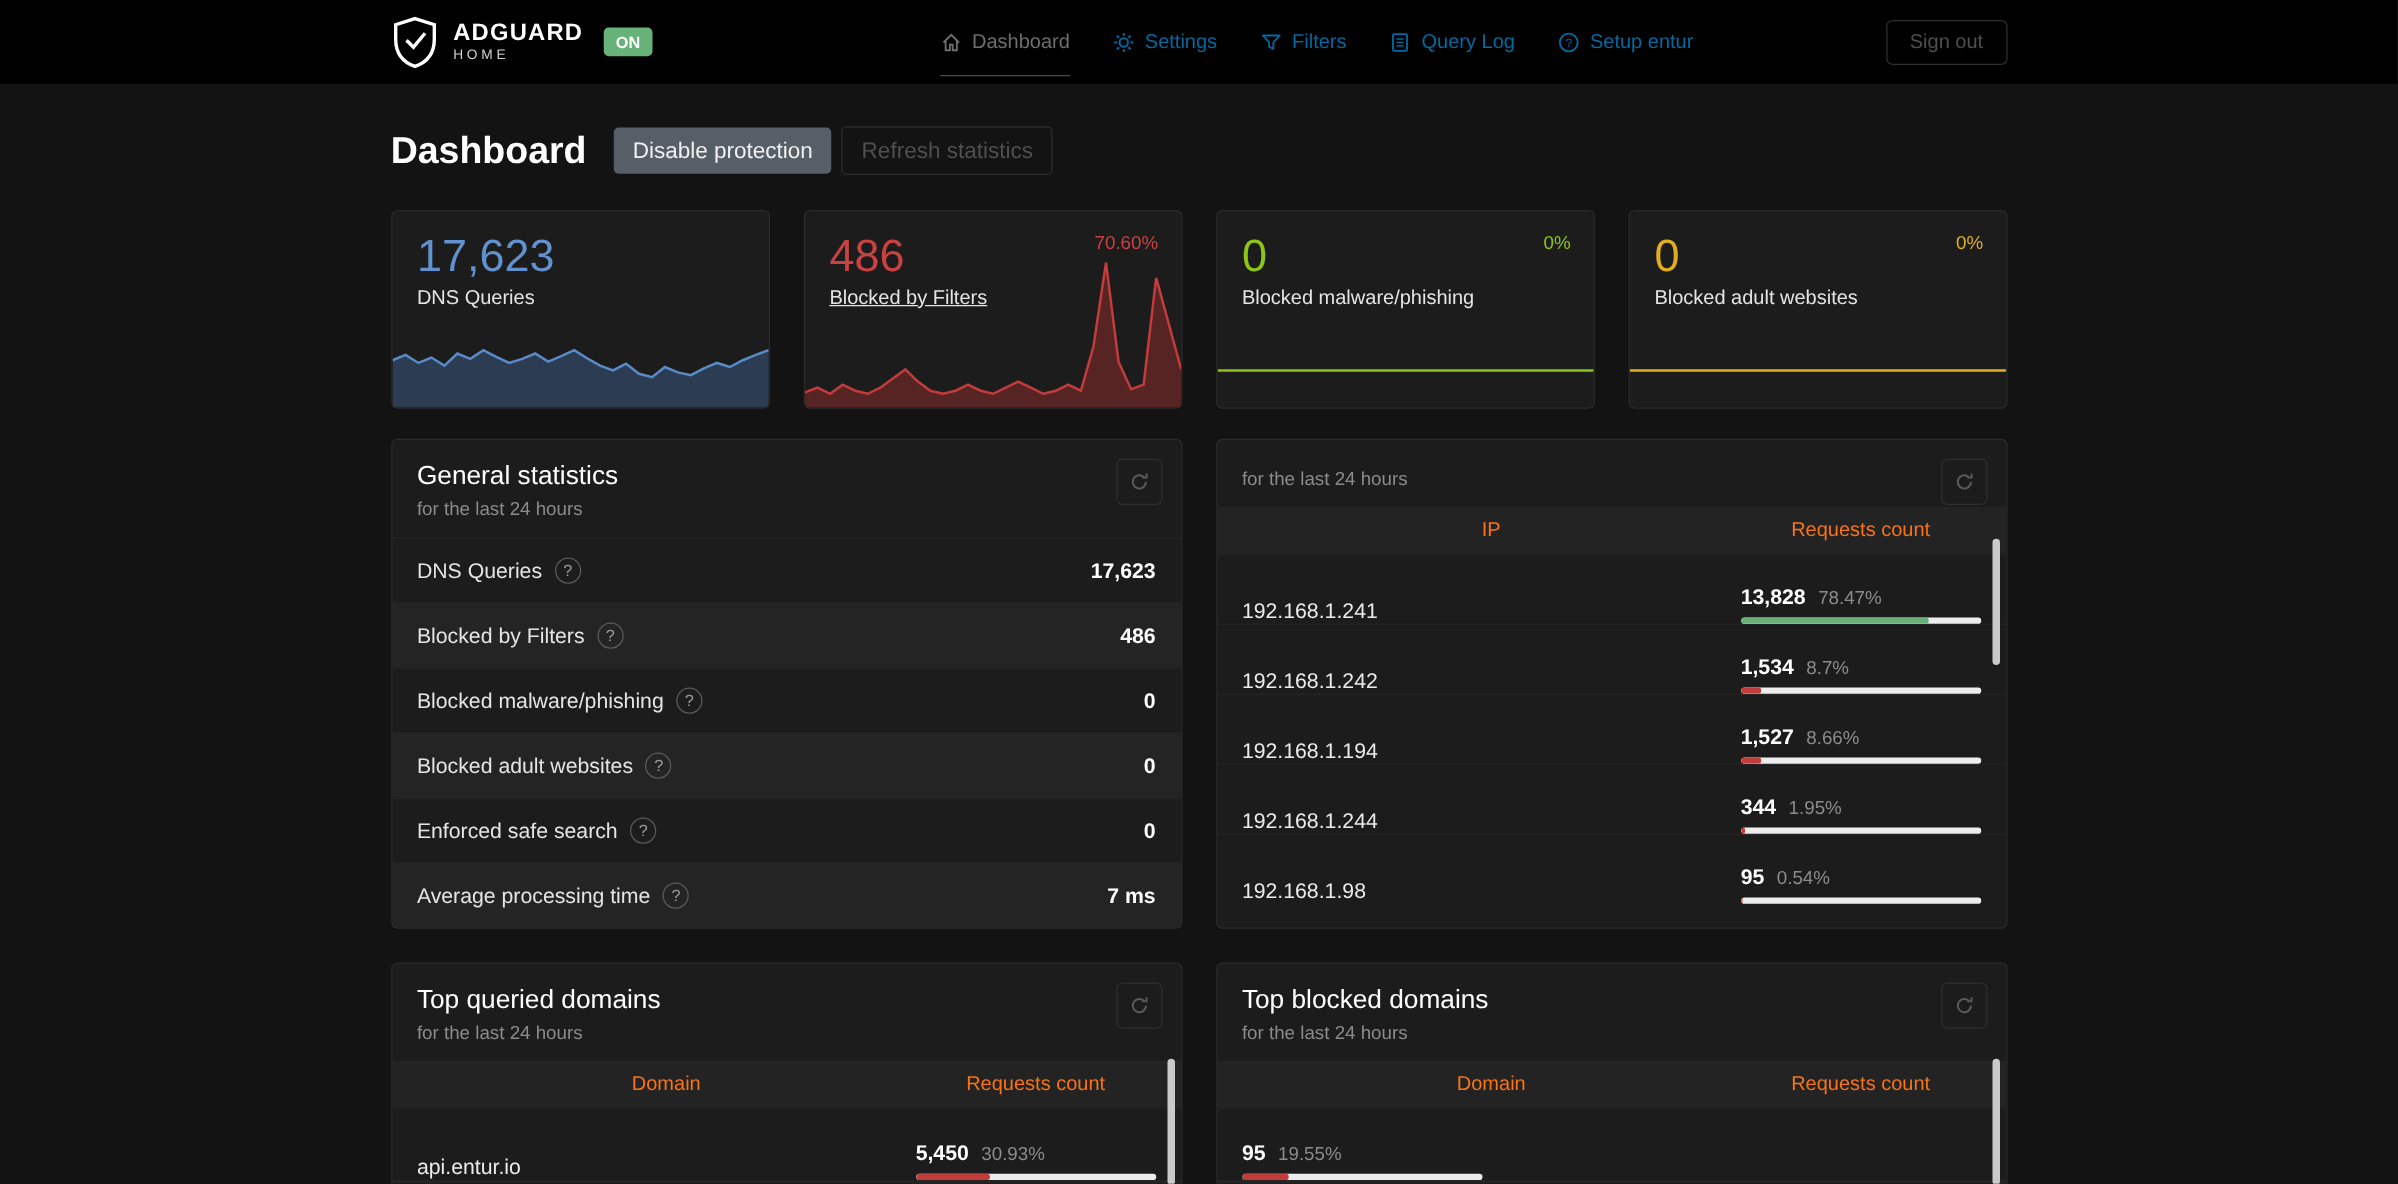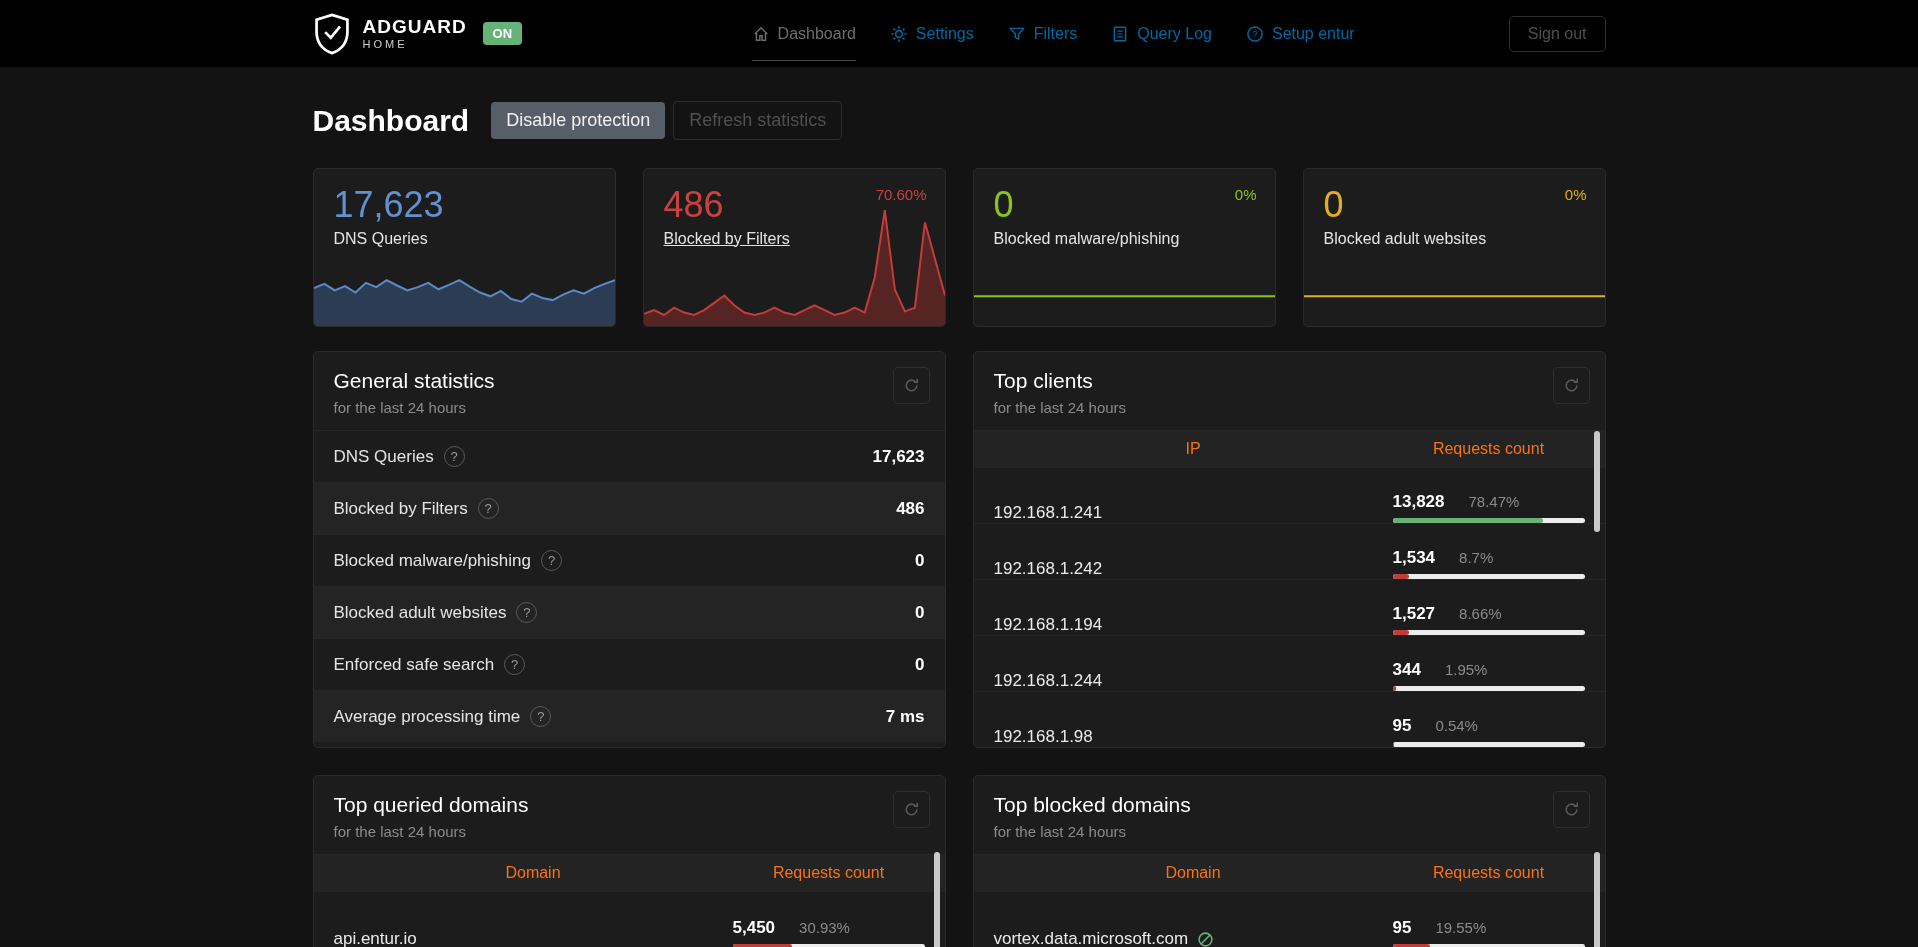--- a/index.html
+++ b/index.html
@@ -74,21 +74,21 @@
 
   
   .t-head { display: flex; padding: 9px 20px; border-top: 1px solid #262626;
             background: rgba(255,255,255,0.03); color: #f97316; font-size: 16px; }
   .t-head .col-main { flex: 1; text-align: center; }
   .t-head .col-count { width: 192px; text-align: center; }
   .t-row { display: flex; align-items: flex-end; min-height: 56px; padding: 0 20px; border-top: 1px solid #242424; }
   .col-main { flex: 1; }
   .cell-host { font-size: 17px; color: #eaeaea; display: flex; align-items: center; gap: 9px; cursor: pointer; }
   .col-count { width: 192px; }
-  .count-line { display: flex; align-items: baseline; gap: 24px; }
+  .count-line { display: flex; align-items: baseline; gap: 10px; }
   .count { font-size: 17px; font-weight: bold; }
   .pct { font-size: 15px; color: #8b8b8b; }
   .bar-track { height: 5px; background: #ededed; border-radius: 3px; margin-top: 6px; overflow: hidden; }
   .bar-fill { height: 100%; border-radius: 3px; }
   .domain-row { min-height: 58px; }
   .stripe-row { height: 58px; background: rgba(255,255,255,0.035); border-top: 1px solid #242424; }
 
   .scroll-thumb { position: absolute; right: 5px; width: 6px; border-radius: 3px; background: #c9c9c9; z-index: 4; }
   .thumb-clients { top: 79px; height: 101px; }
   .thumb-domains { top: 76px; height: 101px; }
@@ -276,21 +276,20 @@
 
     <div class="card">
       <button class="card-refresh">
         <svg viewBox="0 0 16 16">
             <path d="M13 8a5 5 0 1 1-1.5-3.6" fill="none" stroke="currentColor" stroke-width="1.5"></path>
         <path d="M13.4 1.6v3.2h-3.2" fill="none" stroke="currentColor" stroke-width="1.5"></path>
           </svg>
       </button>
       <div class="scroll-thumb thumb-clients"></div>
       <div class="card-header">
-        <div class="card-title">Top clients</div>
         <div class="card-sub">for the last 24 hours</div>
       </div>
       <div class="t-head">
         <div class="col-main">IP</div>
         <div class="col-count">Requests count</div>
       </div>
       <div class="t-row">
         <div class="col-main cell-host">192.168.1.241</div>
         <div class="col-count">
           <div class="count-line">
@@ -396,29 +395,20 @@
       <div class="scroll-thumb thumb-domains"></div>
       <div class="card-header">
         <div class="card-title">Top blocked domains</div>
         <div class="card-sub">for the last 24 hours</div>
       </div>
       <div class="t-head">
         <div class="col-main">Domain</div>
         <div class="col-count">Requests count</div>
       </div>
       <div class="t-row domain-row">
-        <div class="col-main cell-host">
-          <span>vortex.data.microsoft.com</span>
-          <span style="display:inline-flex;">
-            <svg width="17" height="17" viewBox="0 0 16 16">
-              <circle cx="8" cy="8" r="6" fill="none" stroke="#67b279" stroke-width="1.5"></circle>
-              <path d="M3.8 12.2 L12.2 3.8" stroke="#67b279" stroke-width="1.5"></path>
-            </svg>
-          </span>
-        </div>
         <div class="col-count">
           <div class="count-line">
               <span class="count">95</span>
             <span class="pct">19.55%</span>
             </div>
           <div class="bar-track">
               <div class="bar-fill" style="width: 19.55%; background: rgb(194, 60, 60);"></div>
             </div>
         </div>
       </div>

